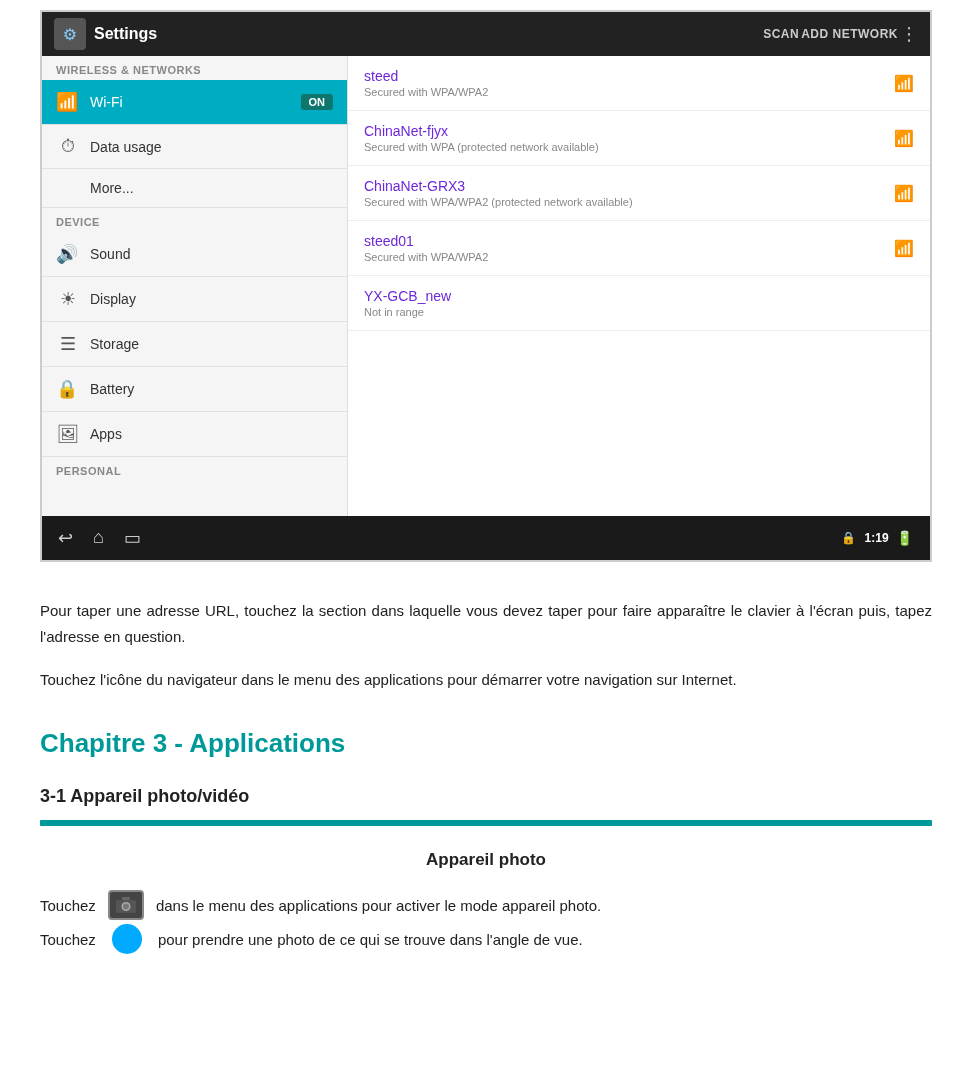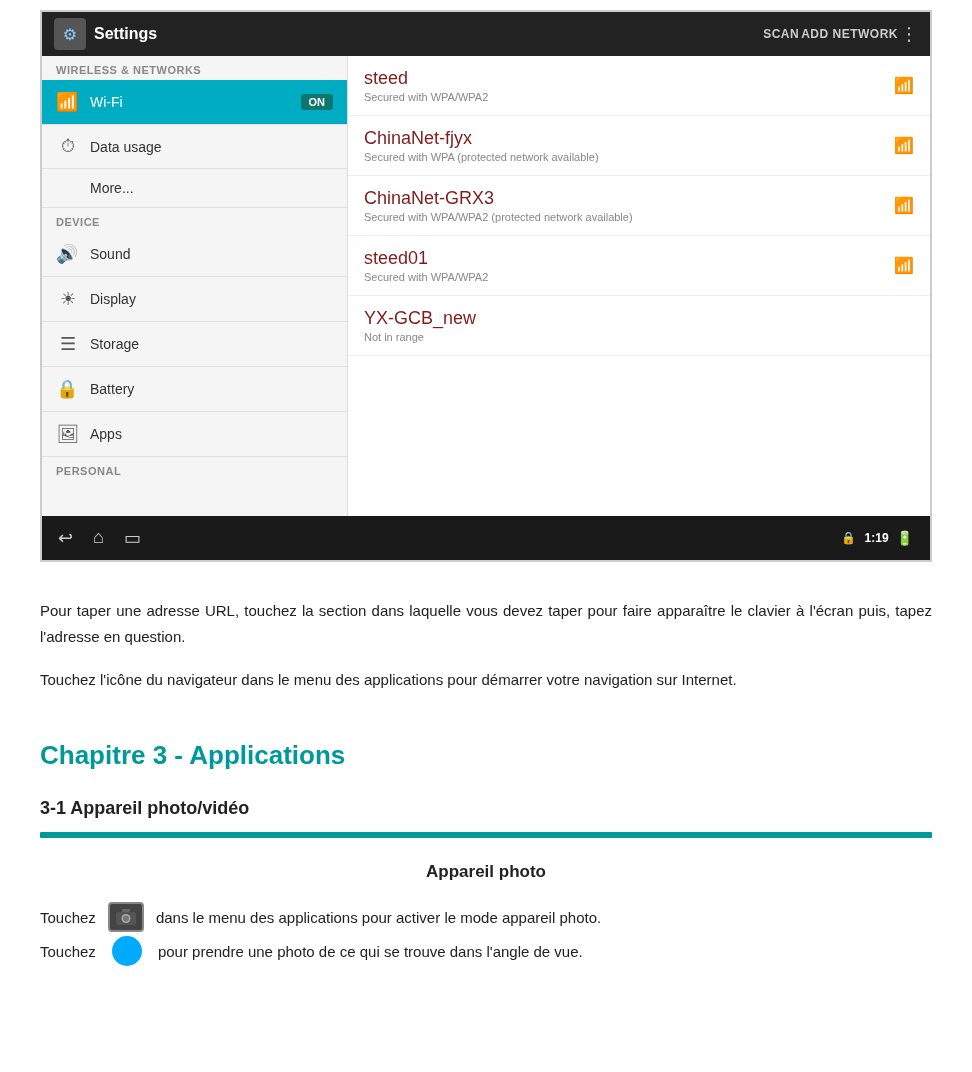--- a/index.html
+++ b/index.html
@@ -110,21 +110,21 @@
     }
 
     .network-item {
       padding: 12px 16px;
       border-bottom: 1px solid #eee;
       display: flex;
       align-items: center;
       justify-content: space-between;
       cursor: pointer;
     }
-    .network-name { font-size: 18px; color: #7f1d1d; font-weight: 500; }
+    .network-name { font-size: 14px; color: #6d28d9; font-weight: 500; }
     .network-status { font-size: 11px; color: #888; margin-top: 2px; }
     .wifi-signal { font-size: 16px; color: #555; }
 
     
     .bottom-bar {
       background: #1a1a1a;
       height: 44px;
       display: flex;
       align-items: center;
       justify-content: space-between;
@@ -145,21 +145,21 @@
       font-size: 15px;
       color: #222;
       line-height: 1.75;
       text-align: justify;
     }
 
     .chapter-heading {
       font-size: 26px;
       color: #009999;
       font-weight: bold;
-      margin: 40px 0 16px 0;
+      margin: 28px 0 16px 0;
     }
 
     .section-heading {
       font-size: 18px;
       font-weight: bold;
       color: #222;
       margin-bottom: 0;
     }
 
     .teal-divider {

